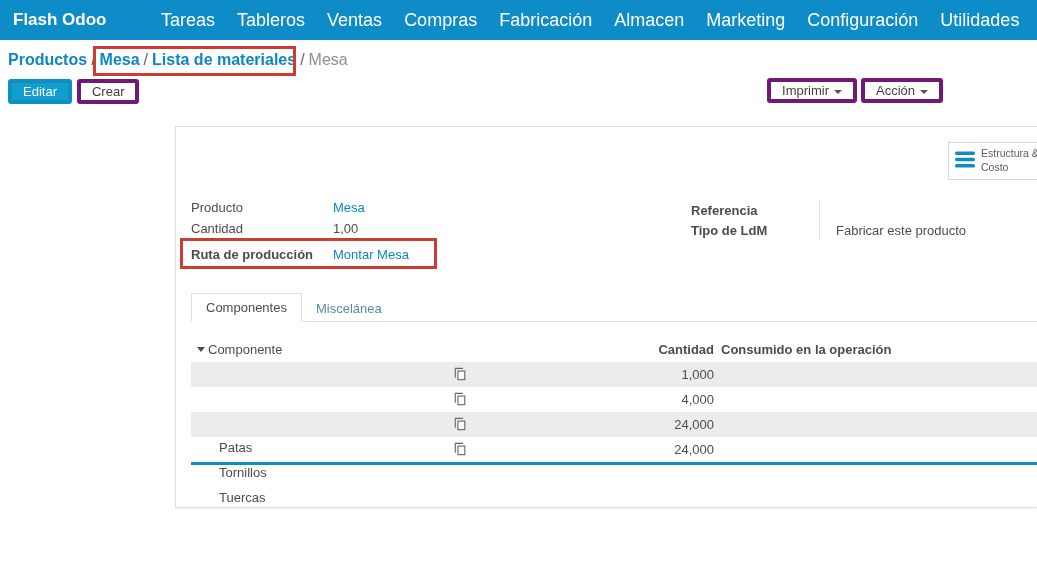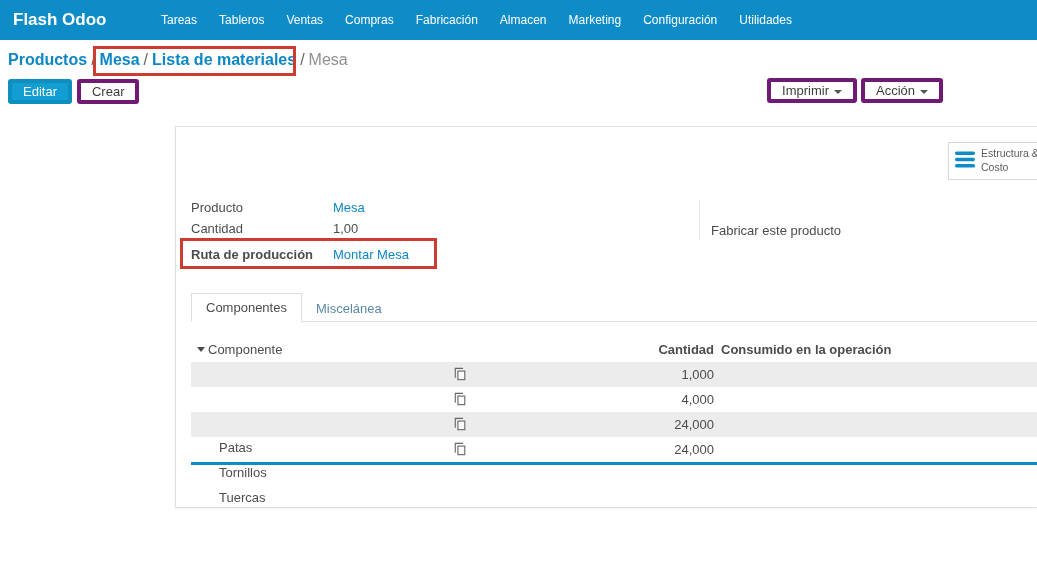--- a/index.html
+++ b/index.html
@@ -4,21 +4,21 @@
 <style>
   * { margin:0; padding:0; box-sizing:border-box; }
   html,body { background:#fff; }
   body { font-family:"Liberation Sans", sans-serif; }
   .page { position:relative; width:1037px; height:585px; overflow:hidden; background:#0f172a; }
 
   
   .topbar { position:absolute; top:0; left:0; width:100%; height:40px; background:#0e8cc8; display:flex; align-items:center; }
   .brand { width:150px; padding-left:13px; color:#fff; font-size:17px; font-weight:bold; cursor:pointer; }
   .menu { display:flex; height:40px; align-items:center; }
-  .menu-item { color:#fff; font-size:12px; padding:0 11px; line-height:40px; cursor:pointer; text-decoration:none; white-space:nowrap; }
+  .menu-item { color:#fff; font-size:18px; padding:0 11px; line-height:40px; cursor:pointer; text-decoration:none; white-space:nowrap; }
 
   
   .control-panel { position:absolute; top:40px; left:0; width:100%; height:70px; background:#fff; }
   .breadcrumb { position:absolute; top:11px; left:8px; font-size:16px; color:#666; white-space:nowrap; }
   .bc-link { color:#0d87c3; text-decoration:none; cursor:pointer;font-weight:bold; }
   .bc-sep { color:#666; padding:0 4px; }
   .bc-current { color:#8f8f8f; }
   .cp-left-buttons { position:absolute; top:39px; left:8px; display:flex; gap:5px; }
   .btn { font-family:"Liberation Sans", sans-serif; font-size:13px; height:25px; padding:0 11px; border:4px solid #701a75; background:#fff; color:#3e3e3e; border-radius:3px; cursor:pointer; }
   .btn-primary { background:#129ed2; border-color:#0f8fc0; color:#fff; }
@@ -40,21 +40,21 @@
   .fl-row { display:flex; height:21px; align-items:flex-start; }
   .fl-row.ruta { margin-top:5px; }
   .f-label { width:142px; color:#4c4c4c; }
   .bold { font-weight:bold; }
   .f-value { color:#4c4c4c; }
   .f-link { color:#0d87c3; text-decoration:none; cursor:pointer; }
 
   .fields-right { position:absolute; left:515px; top:73px; font-size:13px; display:flex; }
   .fr-labels { width:128px; }
   .fr-labels .fr-cell { height:20px; display:flex; align-items:center; color:#4c4c4c; font-weight:bold; }
-  .fr-values { border-left:1px solid #e4e4e4; padding-left:11px; min-width:170px;margin-left:8px; }
+  .fr-values { border-left:1px solid #e4e4e4; padding-left:16px; min-width:170px; }
   .fr-values .fr-cell { height:20px; display:flex; align-items:center; color:#4c4c4c; }
 
   
   .tabs { position:absolute; left:15px; right:0; top:166px; height:29px; border-bottom:1px solid #ddd; display:flex; align-items:flex-end; }
   .tab { font-size:13px; padding:6px 14px; cursor:pointer; color:#5a89a6; margin-bottom:-1px;text-align:right; }
   .tab.active { background:#fff; border:1px solid #ddd; border-bottom:1px solid #fff; color:#4c4c4c; }
 
   
   .list { position:absolute; left:15px; right:0; top:211px; font-size:13px; }
   .list-header { position:relative; height:24px; }
@@ -136,20 +136,24 @@
           <span class="f-label">Cantidad</span>
           <span class="f-value">1,00</span>
         </div>
         <div class="fl-row ruta">
           <span class="f-label bold">Ruta de producción</span>
           <a class="f-value f-link">Montar Mesa</a>
         </div>
       </div>
 
       <div class="fields-right">
+        <div class="fr-labels">
+          <div class="fr-cell">Referencia</div>
+          <div class="fr-cell">Tipo de LdM</div>
+        </div>
         <div class="fr-values">
           <div class="fr-cell"></div>
           <div class="fr-cell">Fabricar este producto</div>
         </div>
       </div>
 
       <div class="tabs">
         <div class="tab active">Componentes</div>
         <div class="tab">Miscelánea</div>
       </div>

